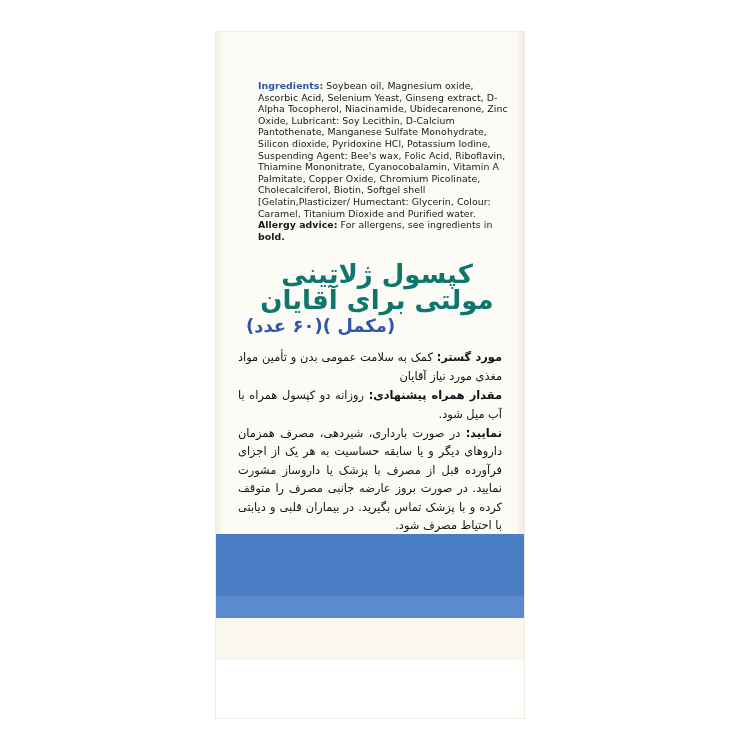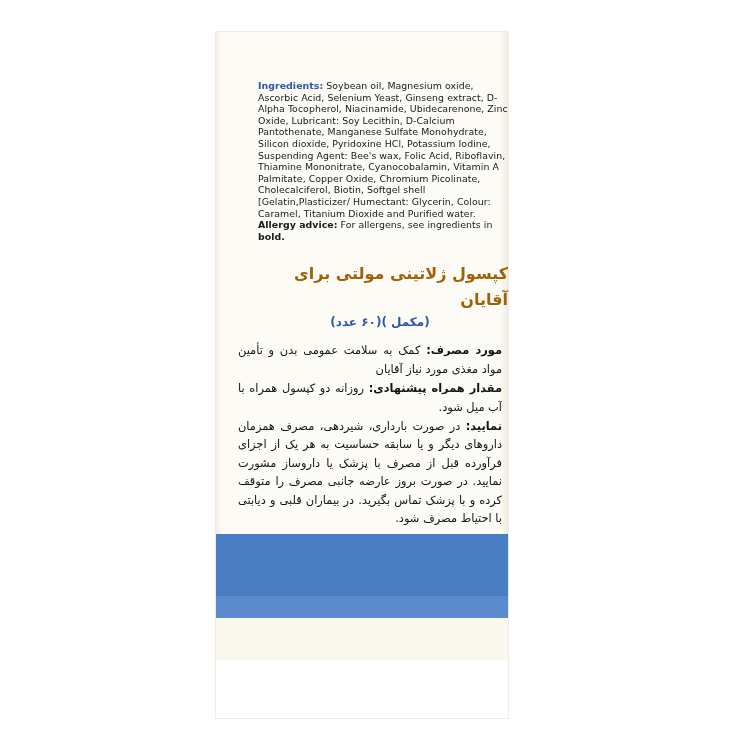--- a/index.html
+++ b/index.html
@@ -21,20 +21,21 @@
   }
   
   .box {
     position: absolute;
     left: 216px;
     top: 32px;
     width: 292px;
     height: 686px;
     background: #fdfbf5;
     box-shadow: 0 0 0 1px #f0ece2;
+    padding-left: 16px;
   }
   .box-inner-left-edge {
     position: absolute;
     left: 0;
     top: 0;
     width: 6px;
     height: 100%;
     background: linear-gradient(to right, #f2eee4, #fdfbf5);
   }
   .box-inner-right-edge {
@@ -72,31 +73,32 @@
 
   
   .fa {
     direction: rtl;
     text-align: right;
     font-family: "DejaVu Sans", "Liberation Sans", sans-serif;
   }
   .title-fa {
     margin-top: 19px;
     margin-right: 6px;
-    color: #a16207;
-    font-size: 16px;
+    color: #0f766e;
+    font-size: 26px;
     font-weight: bold;
     line-height: 26px;
+    text-align: center;
     padding-left: 8px;
   }
   .subtitle-fa {
     color: #2f56a8;
-    font-size: 12px;
+    font-size: 18px;
     font-weight: bold;
-    text-align: center;
+    text-align: left;
     margin-top: 2px;
     padding-left: 8px;
   }
 
   .body-fa {
     margin-top: 12px;
     margin-right: 6px;
     width: 264px;
     color: #111318;
     font-size: 11.4px;
@@ -176,21 +178,21 @@
     <div class="content">
 
       <div class="ingredients">
         <span class="lead">Ingredients:</span><span> Soybean oil, Magnesium oxide, Ascorbic Acid, Selenium Yeast, Ginseng extract, D-Alpha Tocopherol, Niacinamide, Ubidecarenone, Zinc Oxide, Lubricant: Soy Lecithin, D-Calcium Pantothenate, Manganese Sulfate Monohydrate, Silicon dioxide, Pyridoxine HCl, Potassium Iodine, Suspending Agent: Bee's wax, Folic Acid, Riboflavin, Thiamine Mononitrate, Cyanocobalamin, Vitamin A Palmitate, Copper Oxide, Chromium Picolinate, Cholecalciferol, Biotin, Softgel shell [Gelatin,Plasticizer/ Humectant: Glycerin, Colour: Caramel, Titanium Dioxide and Purified water. </span><b>Allergy advice:</b><span> For allergens, see ingredients in </span><b>bold.</b>
       </div>
 
       <div class="fa title-fa">کپسول ژلاتینی مولتی برای آقایان</div>
       <div class="fa subtitle-fa">(مکمل )(۶۰ عدد)</div>
 
       <div class="fa body-fa">
-        <p class="just"><span class="bold">مورد مصرف:</span><span> کمک به سلامت عمومی بدن و تأمین مواد مغذی مورد نیاز آقایان</span></p>
+        <p class="just"><span class="bold">مورد گستر:</span><span> کمک به سلامت عمومی بدن و تأمین مواد مغذی مورد نیاز آقایان</span></p>
         <p class="just"><span class="bold">مقدار همراه پیشنهادی:</span><span> روزانه دو کپسول همراه با آب میل شود.</span></p>
         <p class="just"><span class="bold">نمایید:</span><span> در صورت بارداری، شیردهی، مصرف همزمان داروهای دیگر و یا سابقه حساسیت به هر یک از اجزای فرآورده قبل از مصرف با پزشک یا داروساز مشورت نمایید. در صورت بروز عارضه جانبی مصرف را متوقف کرده و با پزشک تماس بگیرید. در بیماران قلبی و دیابتی با احتیاط مصرف شود.</span></p>
       </div>
 
       <div class="fa notice-box">این فرآورده مکمل است و جهت تشخیص، درمان و پیشگیری از بیماری‌ها نمی‌باشد.</div>
 
       <div class="fa footer-fa">
         <p>تحت لیسانس کمپانی ویتافارمد کشور سوئیس</p>
         <p>دارنده پروانه و تولید کننده: داروسازی پوراطب گستر ایرانیان</p>
         <p>بسته بندی در کارخانه داروسازی روزدارو</p>

